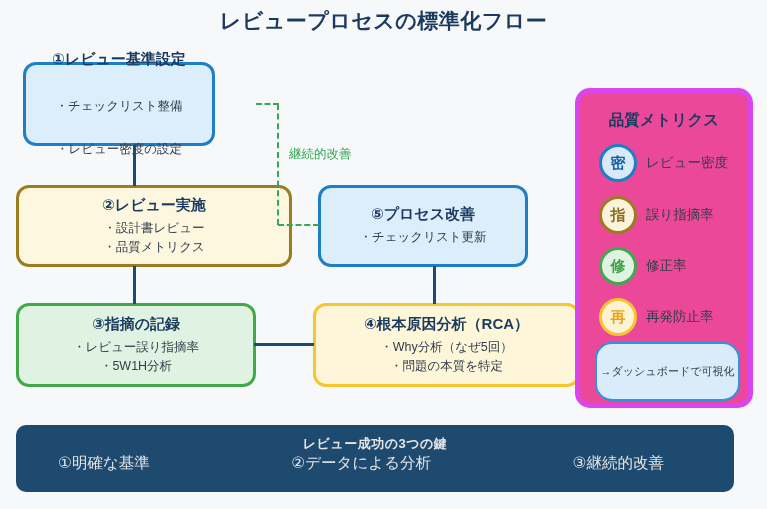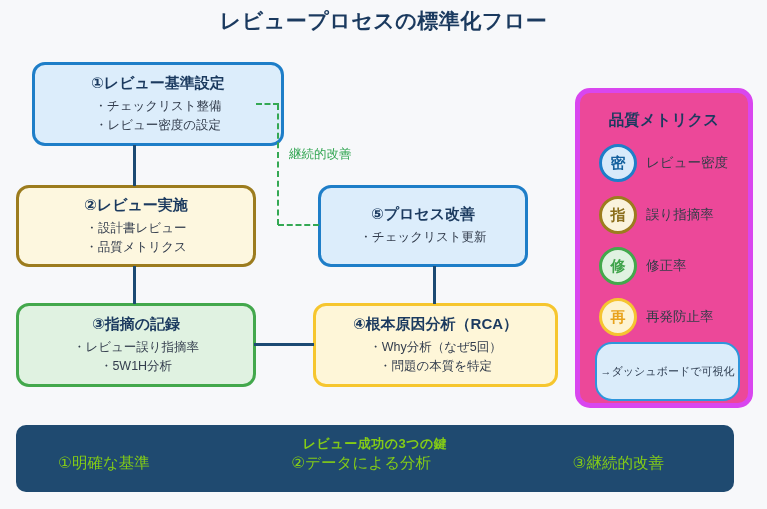--- a/index.html
+++ b/index.html
@@ -19,25 +19,25 @@
     position:absolute;box-sizing:border-box;border-radius:13px;border:3px solid;
     display:flex;flex-direction:column;justify-content:center;align-items:center;
     text-align:center;
   }
   .box-title{font-size:15px;font-weight:bold;color:#1b3a5f;margin-bottom:4px;}
   .box-bullet{font-size:12.5px;color:#333d4d;line-height:1.5;}
   .t-blue  {background:#dcedfb;border-color:#1e7ec8;}
   .t-gold  {background:#fdf7df;border-color:#9c7c1e;}
   .t-green {background:#e0f2e1;border-color:#43a84c;}
   .t-yellow{background:#fef6d8;border-color:#f6c62e;}
-  #box1{left:32px;top:62px;width:252px;height:84px;}
-  #box2{left:16px;top:185px;width:240px;height:82px;}
+  #box1{left:23px;top:62px;width:192px;height:84px;gap:24px;}
+  #box2{left:16px;top:185px;width:276px;height:82px;}
   #box3{left:16px;top:303px;width:240px;height:84px;}
   #box5{left:318px;top:185px;width:210px;height:82px;}
-  #box4{left:313px;top:303px;width:245px;height:84px;}
+  #box4{left:313px;top:303px;width:267px;height:84px;}
   
   .connector{position:absolute;background:#1c4a73;}
   #c12{left:133px;top:145px;width:3px;height:41px;}
   #c23{left:133px;top:266px;width:3px;height:38px;}
   #c34{left:254px;top:343px;width:60px;height:3px;}
   #c54{left:433px;top:266px;width:3px;height:38px;}
   
   .dash-h{position:absolute;height:0;border-top:2.5px dashed #34a853;}
   .dash-v{position:absolute;width:0;border-left:2.5px dashed #34a853;}
   #d1{left:256px;top:103px;width:23px;}
@@ -70,21 +70,21 @@
   .metric-label{font-size:13.5px;color:#333c48;}
   .note-box{
     position:absolute;left:15px;top:249px;width:145px;height:59px;box-sizing:border-box;
     background:#daecfa;border:2px solid #2e96dc;border-radius:17px;
     display:flex;align-items:center;justify-content:center;
     font-size:11px;color:#2b3a4e;line-height:1.55;
   }
   
   .footer-bar{
     position:absolute;left:16px;top:425px;width:718px;height:67px;box-sizing:border-box;
-    background:#1f4a70;border-radius:10px;color:#84cc16;
+    background:#1f4a70;border-radius:10px;color:#e5e5e5;
   }
   .footer-title{
     text-align:center;font-size:13px;font-weight:bold;margin-top:10px;letter-spacing:.5px;
   }
   .footer-items{
     display:flex;justify-content:space-between;align-items:center;
     padding:0 70px 0 42px;margin-top:0;font-size:15.5px;
   }
 </style>
 </head>

